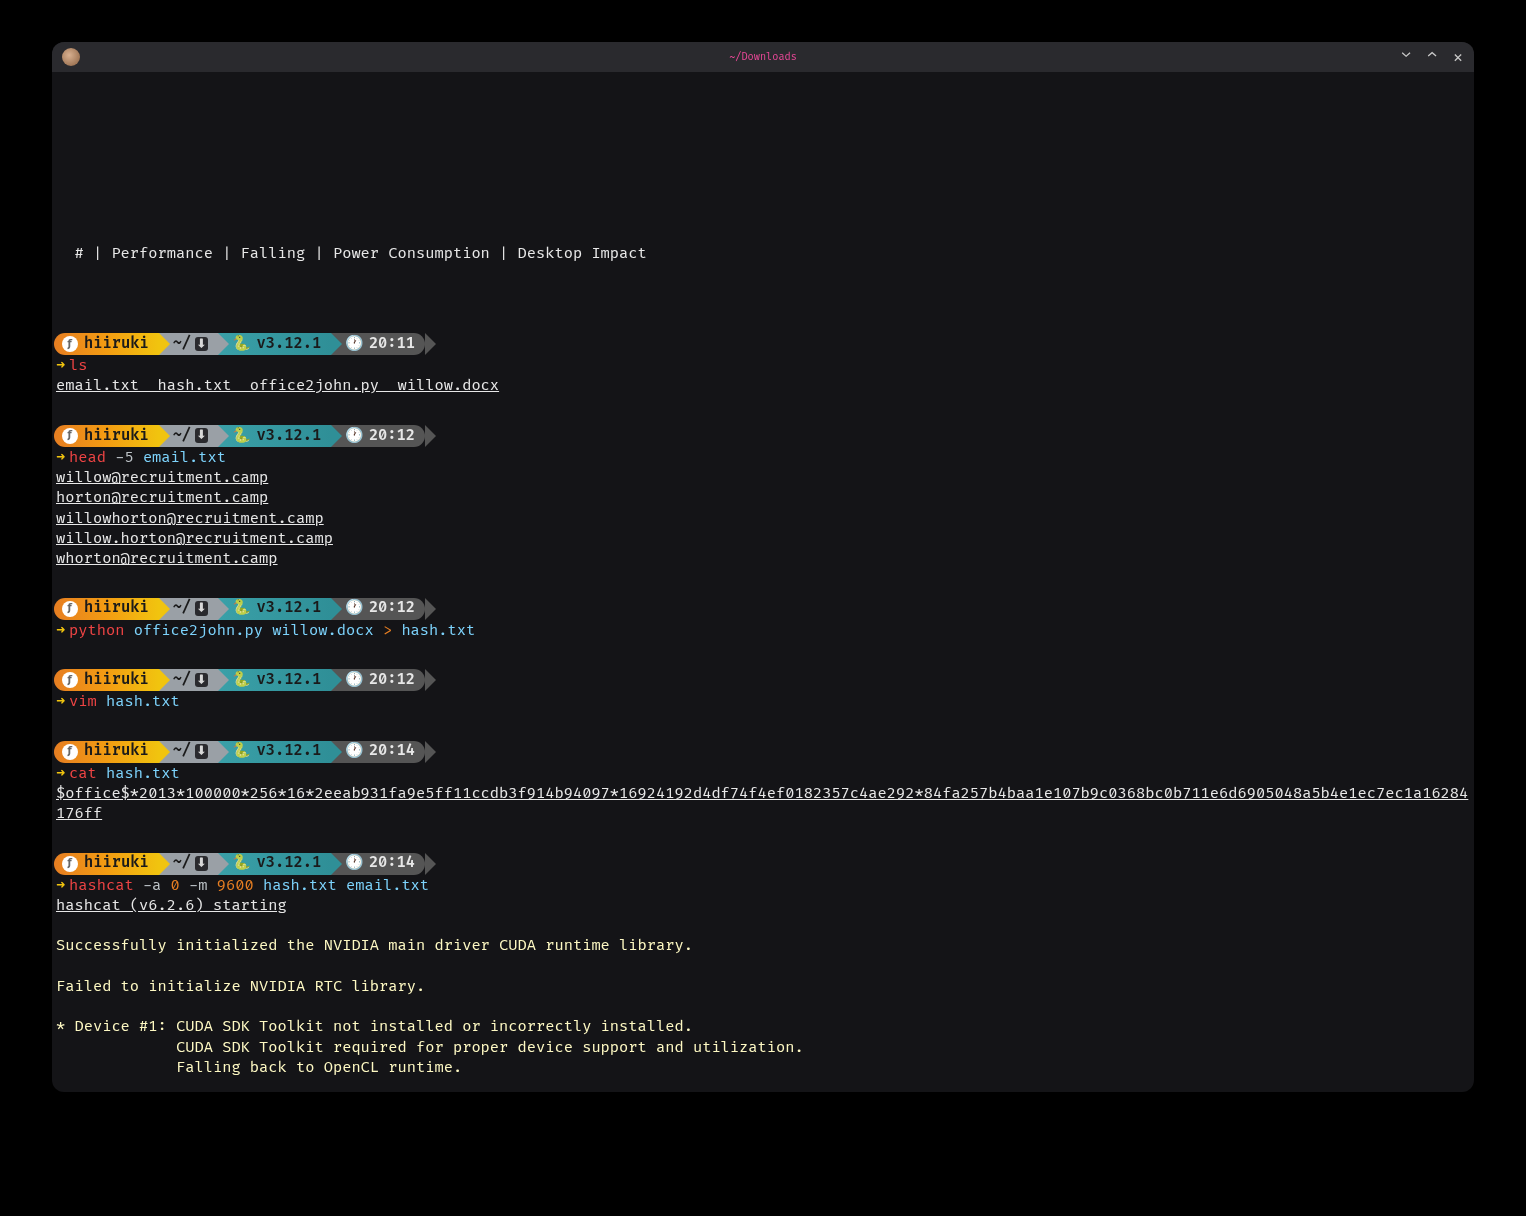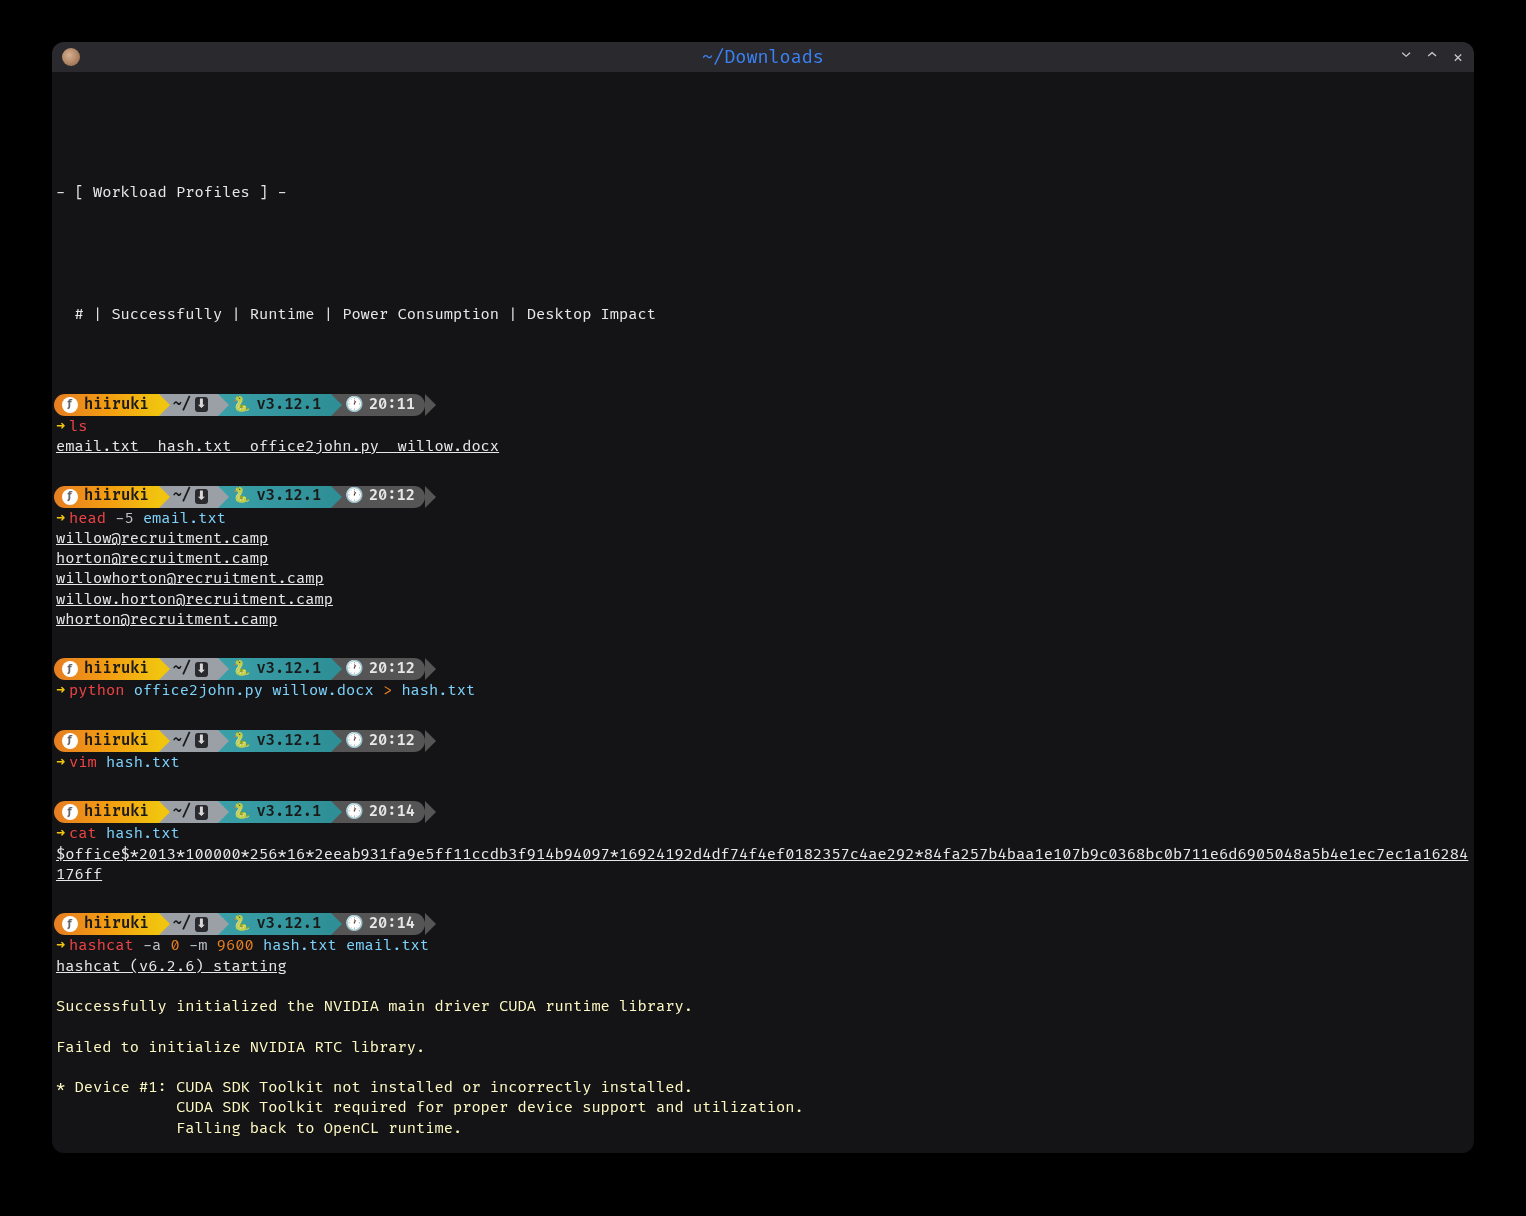--- a/index.html
+++ b/index.html
@@ -28,22 +28,22 @@
     width: 18px;
     height: 18px;
     border-radius: 50%;
     background: radial-gradient(circle at 40% 40%, #d8b090, #8a6040);
     margin-left: 2px;
   }
   .titlebar-title {
     position: absolute;
     left: 50%;
     transform: translateX(-50%);
-    color: #3b82f6;
-    font-size: 18px;
+    color: #ec4899;
+    font-size: 10px;
   }
   .titlebar-controls {
     margin-left: auto;
     display: flex;
     gap: 10px;
     color: #c8c8c8;
   }
   .titlebar-controls span { cursor: pointer; width:16px; text-align:center; }
   .terminal-body {
     padding: 10px 2px 14px 2px;
@@ -135,17 +135,16 @@
     <div class="titlebar-title">~/Downloads</div>
     <div class="titlebar-controls">
       <span>⌄</span>
       <span>⌃</span>
       <span>✕</span>
     </div>
   </div>
 
   <div class="terminal-body" id="tbody">
     <div class="blank"></div>
-    <div class="line">- [ Workload Profiles ] -</div>
     <div class="blank"></div>
-    <div class="line">  # | Successfully | Runtime | Power Consumption | Desktop Impact</div>
+    <div class="line">  # | Performance | Falling | Power Consumption | Desktop Impact</div>
   <div class="blank"></div><div class="prompt"><div class="seg seg-user"><span class="ico">ƒ</span><span>hiiruki</span></div><div class="seg seg-path"><span>~/</span><span class="dl">⬇</span></div><div class="seg seg-py"><span class="pyico">🐍</span><span>v3.12.1</span></div><div class="seg seg-time"><span class="clk">🕐</span><span>20:11</span></div></div><div class="line cmdline"><span class="arrow">➜</span><span class="cmd-green">ls</span></div><div class="line out">email.txt  hash.txt  office2john.py  willow.docx</div><div class="blank"></div><div class="prompt"><div class="seg seg-user"><span class="ico">ƒ</span><span>hiiruki</span></div><div class="seg seg-path"><span>~/</span><span class="dl">⬇</span></div><div class="seg seg-py"><span class="pyico">🐍</span><span>v3.12.1</span></div><div class="seg seg-time"><span class="clk">🕐</span><span>20:12</span></div></div><div class="line cmdline"><span class="arrow">➜</span><span class="cmd-green">head </span><span class="cmd-grey">-5 </span><span class="cmd-purple">email.txt</span></div><div class="line out">willow@recruitment.camp</div><div class="line out">horton@recruitment.camp</div><div class="line out">willowhorton@recruitment.camp</div><div class="line out">willow.horton@recruitment.camp</div><div class="line out">whorton@recruitment.camp</div><div class="blank"></div><div class="prompt"><div class="seg seg-user"><span class="ico">ƒ</span><span>hiiruki</span></div><div class="seg seg-path"><span>~/</span><span class="dl">⬇</span></div><div class="seg seg-py"><span class="pyico">🐍</span><span>v3.12.1</span></div><div class="seg seg-time"><span class="clk">🕐</span><span>20:12</span></div></div><div class="line cmdline"><span class="arrow">➜</span><span class="cmd-green">python </span><span class="cmd-purple">office2john.py </span><span class="cmd-purple">willow.docx </span><span class="cmd-orange">&gt; </span><span class="cmd-purple">hash.txt</span></div><div class="blank"></div><div class="prompt"><div class="seg seg-user"><span class="ico">ƒ</span><span>hiiruki</span></div><div class="seg seg-path"><span>~/</span><span class="dl">⬇</span></div><div class="seg seg-py"><span class="pyico">🐍</span><span>v3.12.1</span></div><div class="seg seg-time"><span class="clk">🕐</span><span>20:12</span></div></div><div class="line cmdline"><span class="arrow">➜</span><span class="cmd-green">vim </span><span class="cmd-purple">hash.txt</span></div><div class="blank"></div><div class="prompt"><div class="seg seg-user"><span class="ico">ƒ</span><span>hiiruki</span></div><div class="seg seg-path"><span>~/</span><span class="dl">⬇</span></div><div class="seg seg-py"><span class="pyico">🐍</span><span>v3.12.1</span></div><div class="seg seg-time"><span class="clk">🕐</span><span>20:14</span></div></div><div class="line cmdline"><span class="arrow">➜</span><span class="cmd-green">cat </span><span class="cmd-purple">hash.txt</span></div><div class="line out wrap">$office$*2013*100000*256*16*2eeab931fa9e5ff11ccdb3f914b94097*16924192d4df74f4ef0182357c4ae292*84fa257b4baa1e107b9c0368bc0b711e6d6905048a5b4e1ec7ec1a16284176ff</div><div class="blank"></div><div class="prompt"><div class="seg seg-user"><span class="ico">ƒ</span><span>hiiruki</span></div><div class="seg seg-path"><span>~/</span><span class="dl">⬇</span></div><div class="seg seg-py"><span class="pyico">🐍</span><span>v3.12.1</span></div><div class="seg seg-time"><span class="clk">🕐</span><span>20:14</span></div></div><div class="line cmdline"><span class="arrow">➜</span><span class="cmd-green">hashcat </span><span class="cmd-grey">-a </span><span class="cmd-orange">0 </span><span class="cmd-grey">-m </span><span class="cmd-orange">9600 </span><span class="cmd-purple">hash.txt </span><span class="cmd-purple">email.txt</span></div><div class="line out">hashcat (v6.2.6) starting</div><div class="blank"></div><div class="line warn">Successfully initialized the NVIDIA main driver CUDA runtime library.</div><div class="blank"></div><div class="line warn">Failed to initialize NVIDIA RTC library.</div><div class="blank"></div><div class="line warn">* Device #1: CUDA SDK Toolkit not installed or incorrectly installed.</div><div class="line warn">             CUDA SDK Toolkit required for proper device support and utilization.</div><div class="line warn">             Falling back to OpenCL runtime.</div></div>
 </div>
 
 </body></html>

